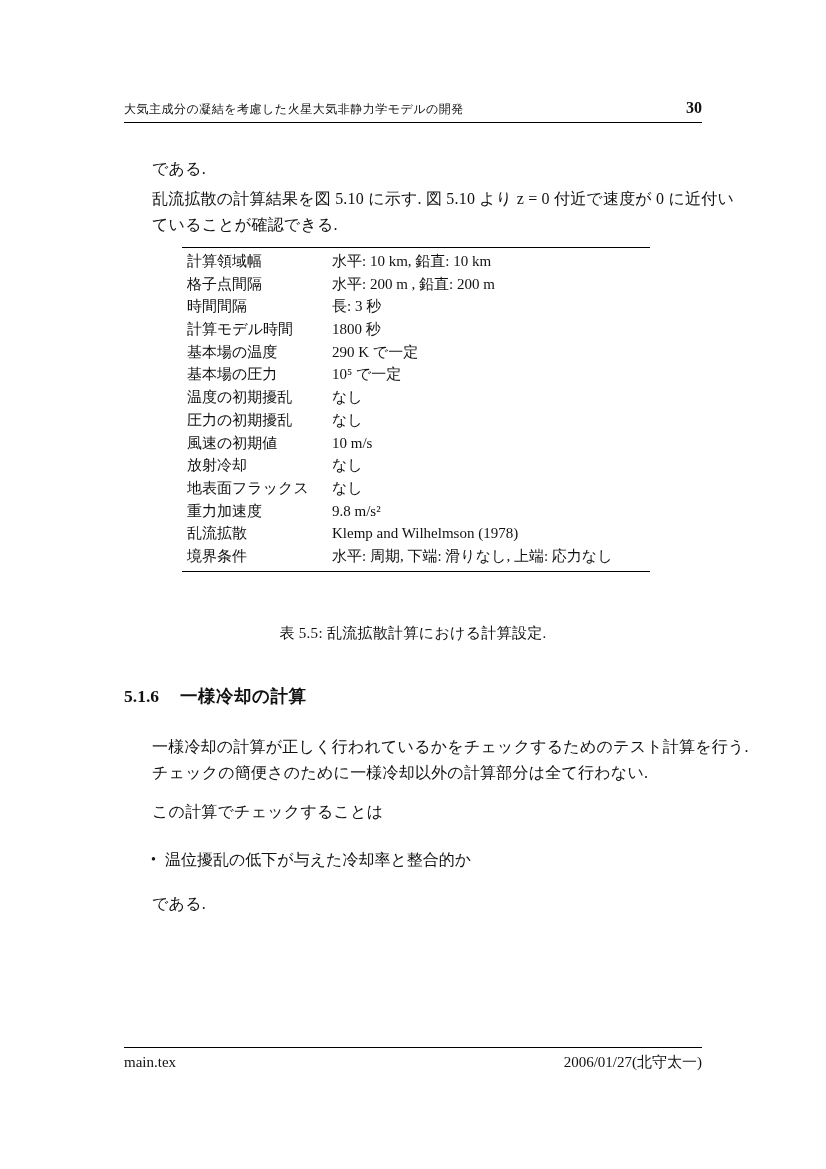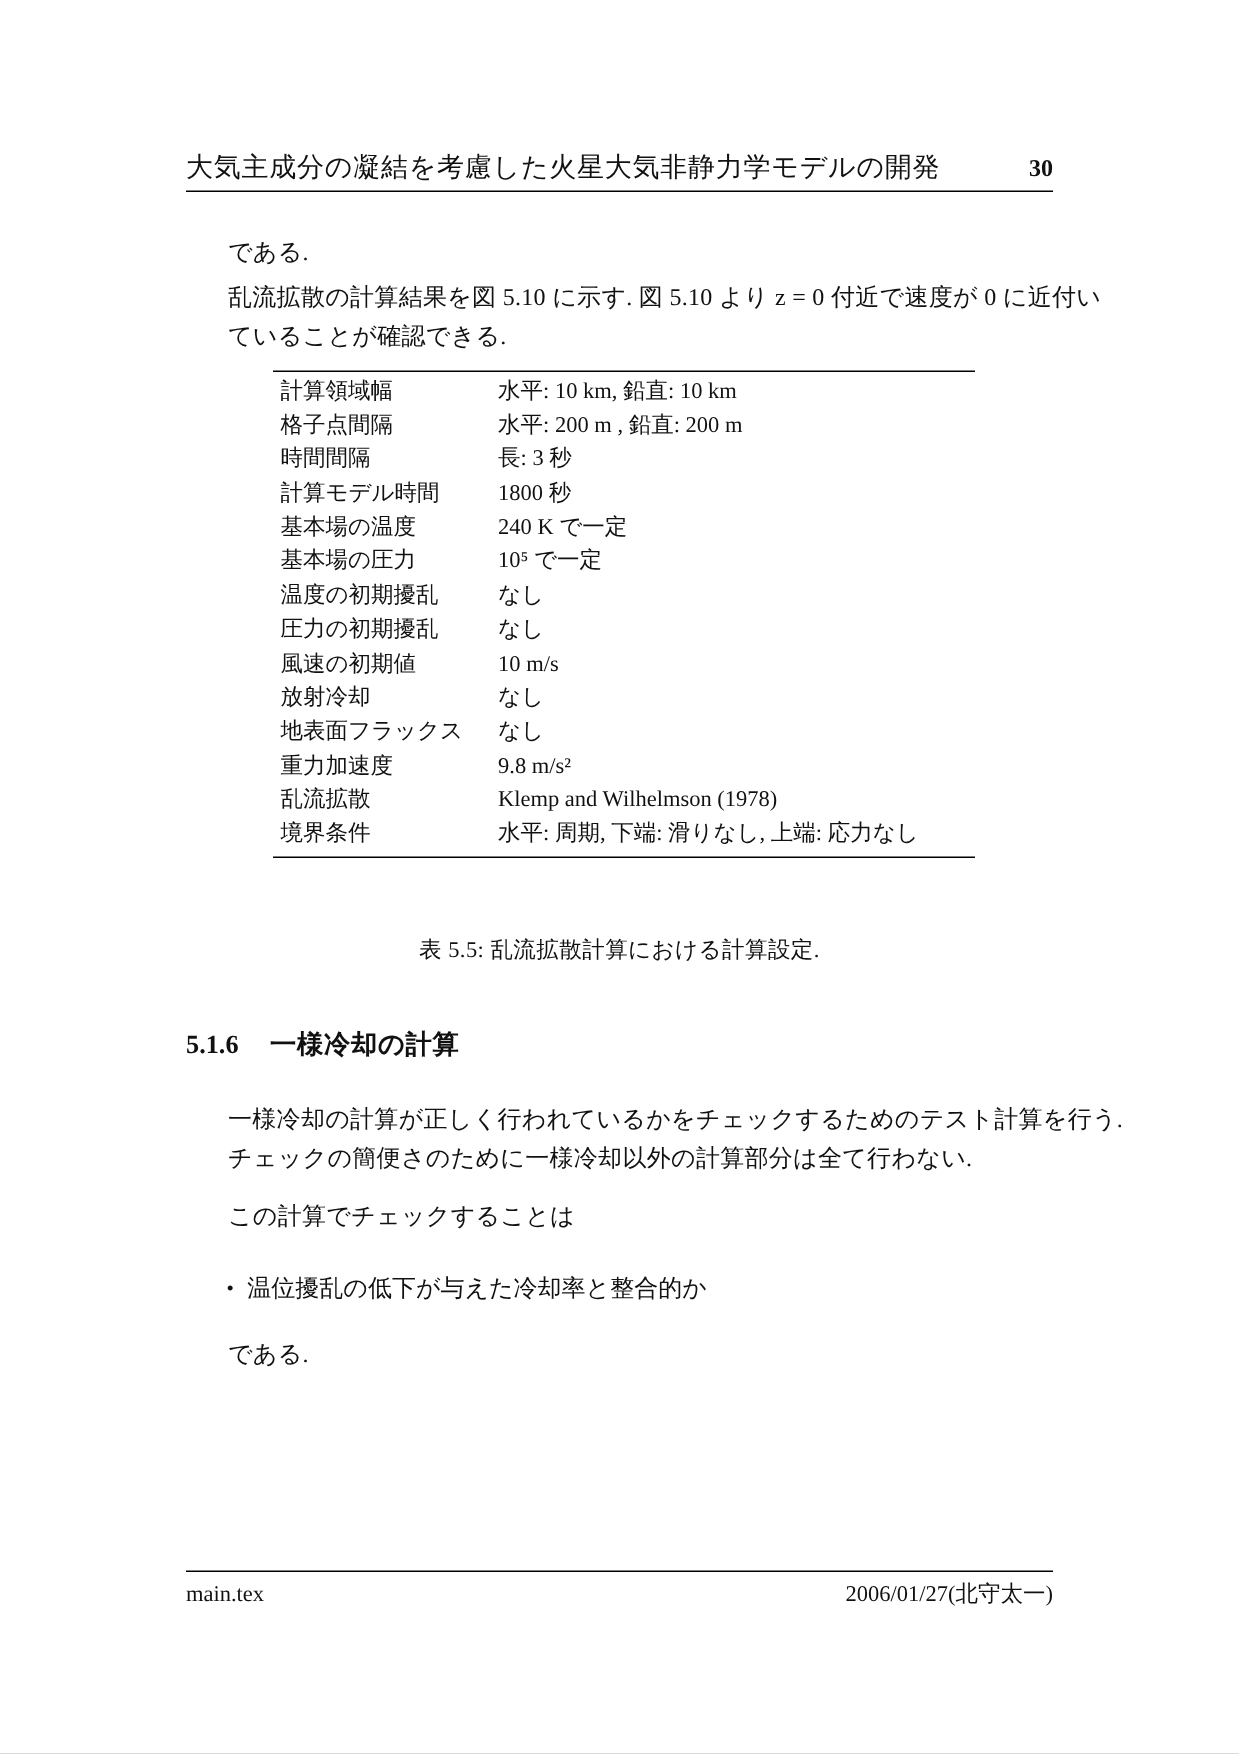--- a/index.html
+++ b/index.html
@@ -15,21 +15,21 @@
   }
   
   .hdr{
     position:absolute;left:124px;top:99px;width:578px;
     display:flex;justify-content:space-between;align-items:baseline;
     border-bottom:1.3px solid #000;
     padding-bottom:4px;
   }
   .hdr-title{
     font-family:"Liberation Sans","DejaVu Sans",sans-serif;
-    font-size:18px;letter-spacing:.5px;white-space:nowrap;
+    font-size:12px;letter-spacing:.5px;white-space:nowrap;
   }
   .hdr-page{font-size:16px;font-weight:bold;}
   
   .para{
     position:absolute;left:124px;width:585px;
     font-size:16px;line-height:26px;letter-spacing:.2px;margin-left:28px;
   }
   .pline{white-space:nowrap;}
   
   .settings-table{
@@ -100,21 +100,21 @@
     <div class="t-row">
         <span class="t-label">時間間隔</span>
         <span class="t-value">長: 3 秒</span>
       </div>
     <div class="t-row">
         <span class="t-label">計算モデル時間</span>
         <span class="t-value">1800 秒</span>
       </div>
     <div class="t-row">
         <span class="t-label">基本場の温度</span>
-        <span class="t-value">240 K で一定</span>
+        <span class="t-value">290 K で一定</span>
       </div>
     <div class="t-row">
         <span class="t-label">基本場の圧力</span>
         <span class="t-value">10⁵ で一定</span>
       </div>
     <div class="t-row">
         <span class="t-label">温度の初期擾乱</span>
         <span class="t-value">なし</span>
       </div>
     <div class="t-row">

